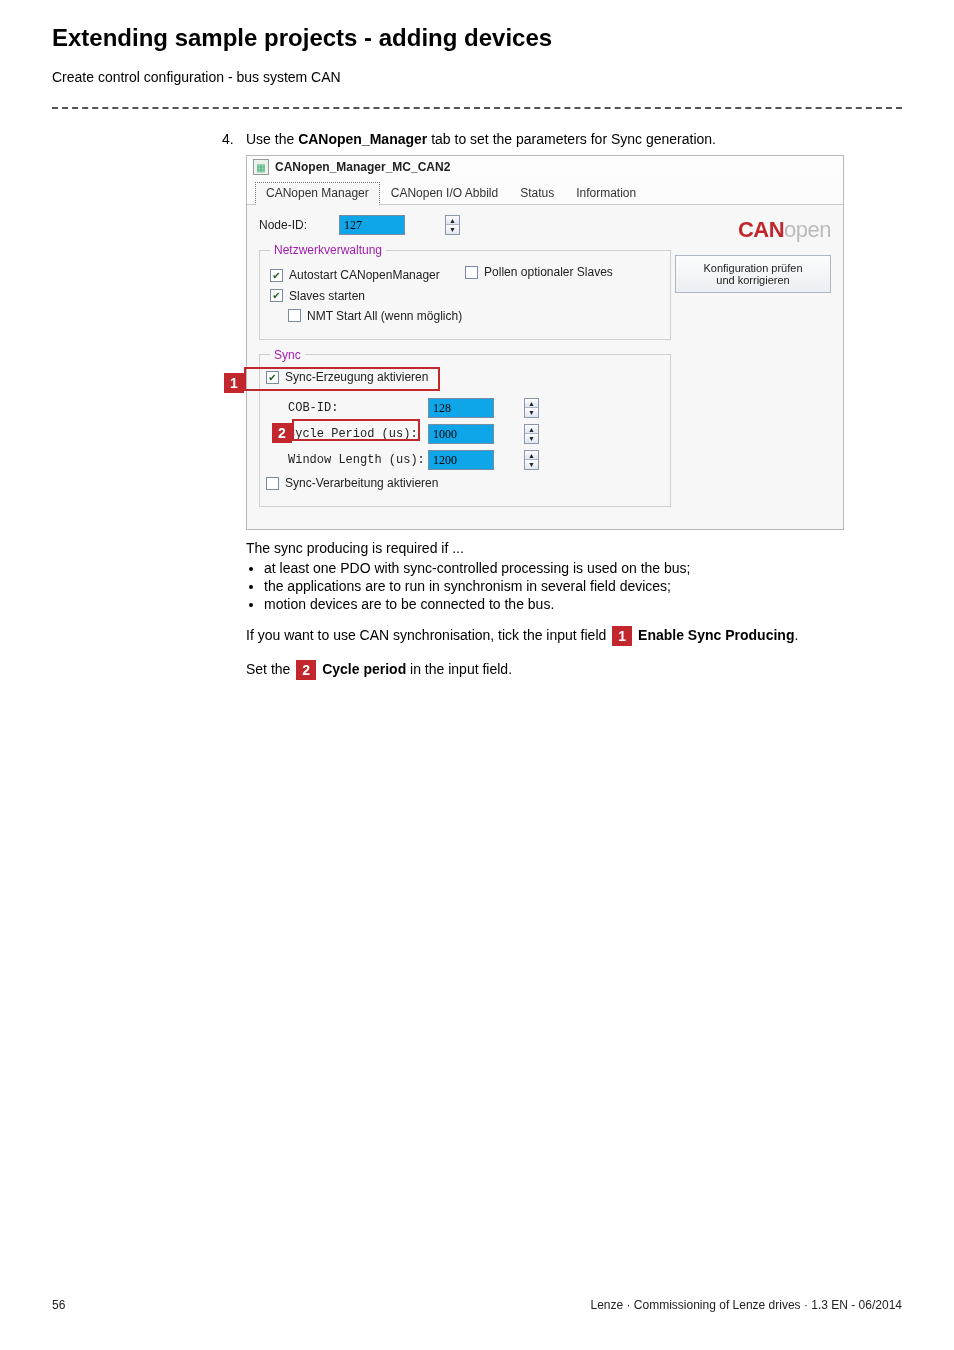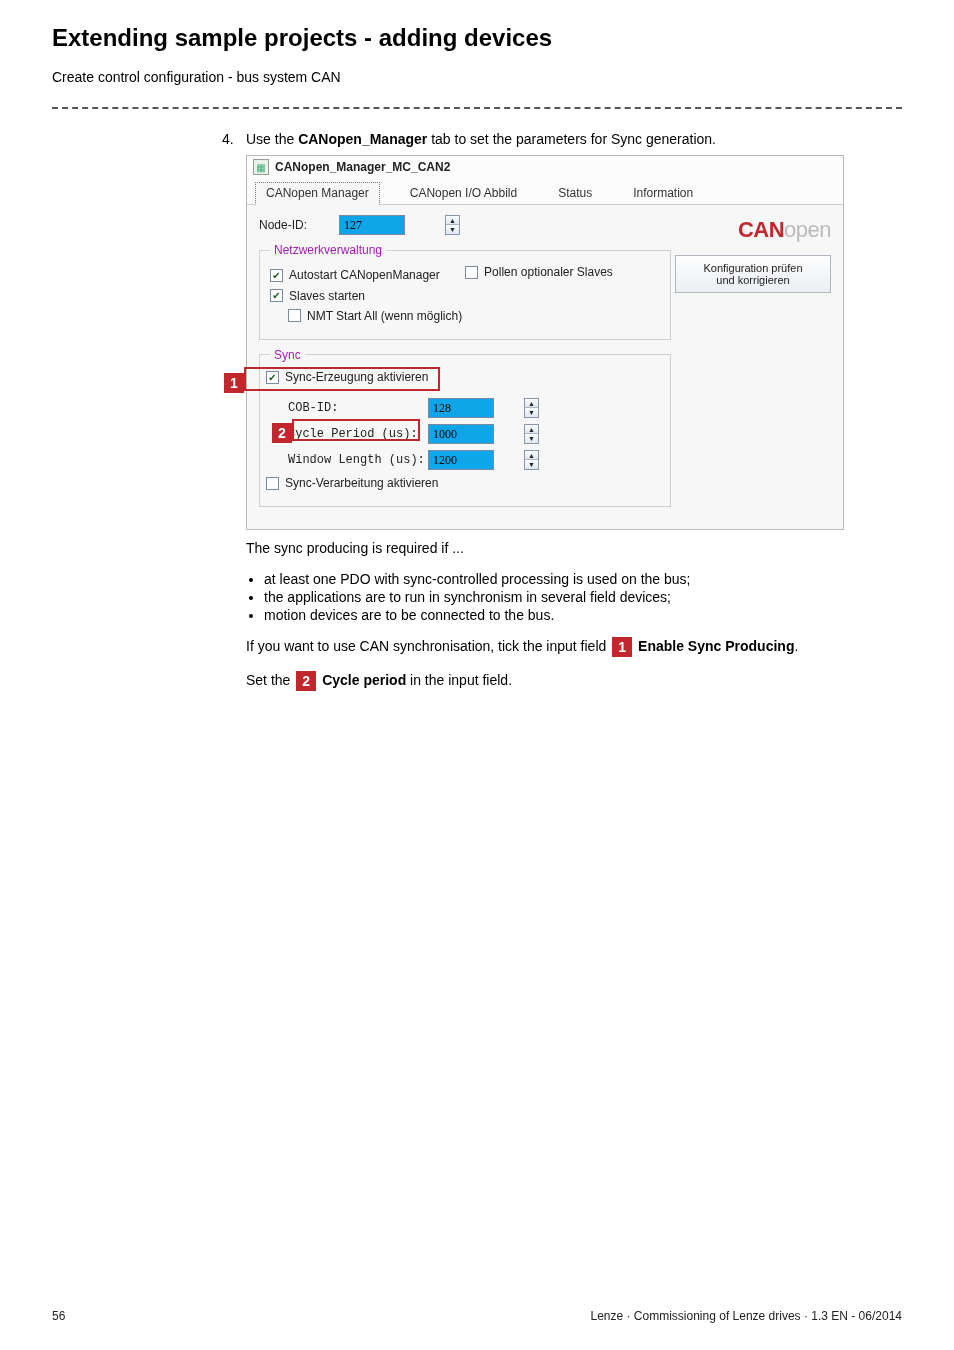--- a/index.html
+++ b/index.html
@@ -68,21 +68,20 @@
     margin-right: 6px;
     display:flex;align-items:center;justify-content:center;
     font-size:10px;color:#4a7;
   }
   .tab-title {
     font-weight: bold;
   }
   .subtabs {
     display: flex;
     padding: 6px 8px 0 8px;
-    gap: 19px;
   }
   .subtab {
     padding: 3px 10px 4px 10px;
     border: 1px solid transparent;
     position: relative;
     top: 1px;
     color: #333;
   }
   .subtab.active {
     border: 1px dotted #777;
@@ -177,27 +176,27 @@
     position: absolute;
     border: 2px solid #c1272d;
     z-index: 4;
     pointer-events: none;
   }
   .inline-callout {
     display:inline-flex;width:20px;height:20px;background:#c1272d;color:#fff;
     font-weight:700;font-size:14px;align-items:center;justify-content:center;
     vertical-align: middle; margin: 0 2px;
   }
-  .para { margin: 10px 0 15px 24px; }
+  .para { margin: 10px 0 4px 24px; }
   ul.bullets { margin: 2px 0 12px 30px; padding-left: 12px; }
   ul.bullets li { margin-bottom: 2px; font-size: 14px; }
   .after-para { margin-left: 24px; margin-top: 14px; margin-bottom: 10px; }
   .footer {
     position: absolute;
-    bottom: 27px;
+    bottom: 38px;
     left: 52px; right: 52px;
     display: flex;
     justify-content: space-between;
     font-size: 12px;
     color: #222;
   }
 </style>
 </head>
 <body>
 

